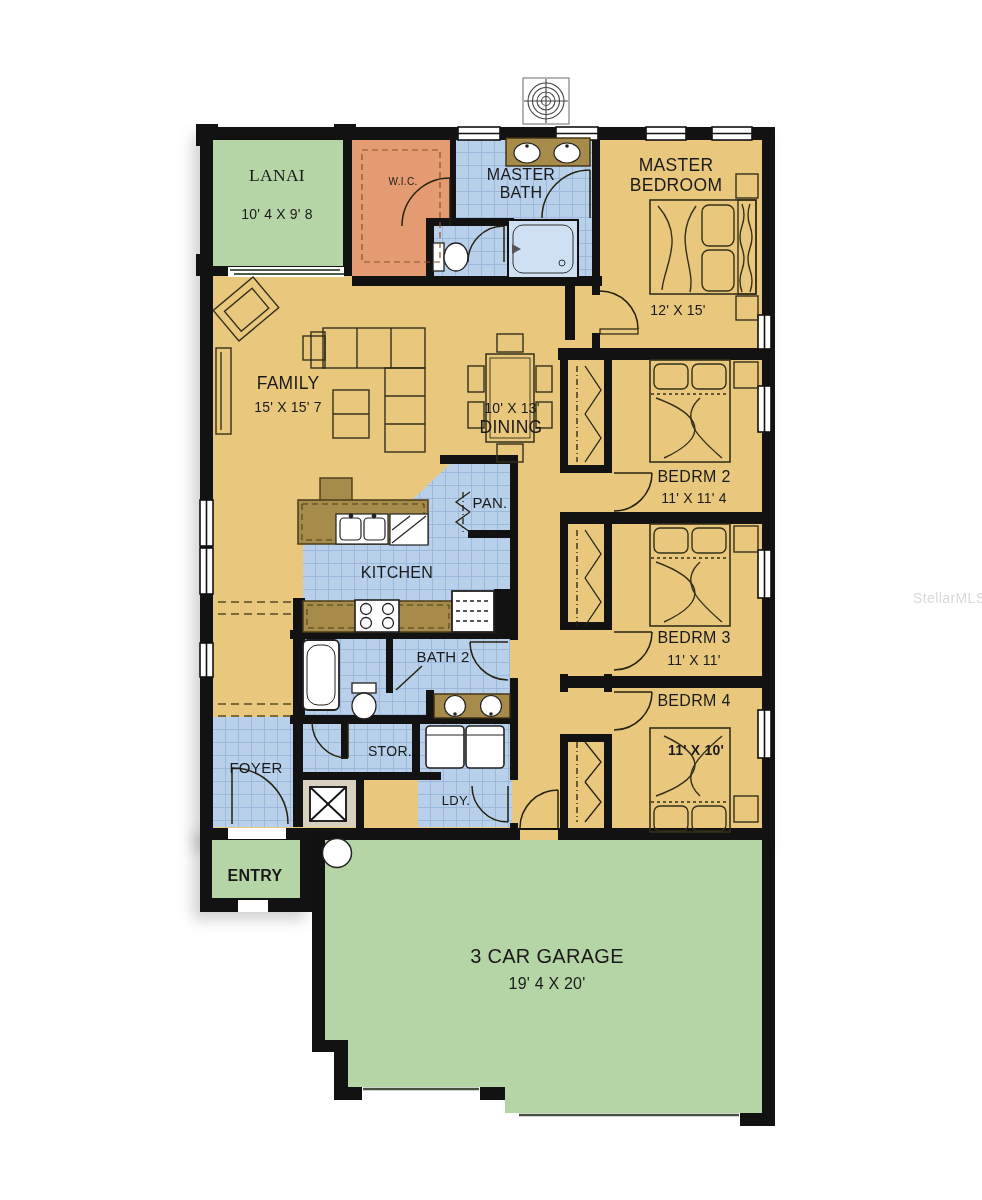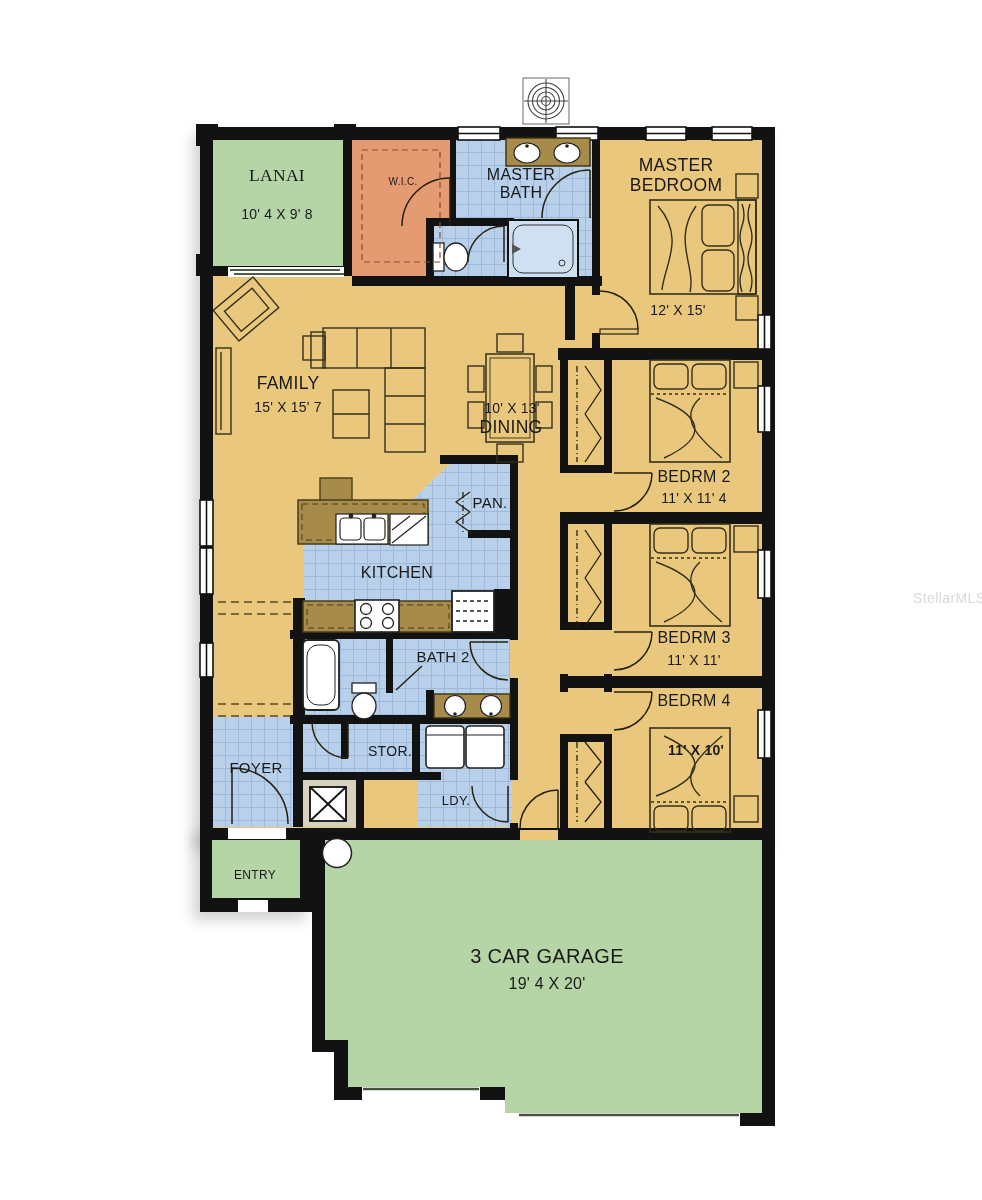--- a/index.html
+++ b/index.html
@@ -13,21 +13,21 @@
   .pad{background:var(--pad-beige,#d9d1c0);}
   .tile{background-color:var(--tile-blue,#b9d0ea);
         background-image:
           repeating-linear-gradient(to right, transparent 0 12px, var(--tile-line,#94b2d8) 12px 13px),
           repeating-linear-gradient(to bottom, transparent 0 12px, var(--tile-line,#94b2d8) 12px 13px);}
   .shadow{filter:drop-shadow(-7px 8px 7px rgba(0,0,0,0.18));}
   svg.overlay{position:absolute;left:0;top:0;}
   .lbl{position:absolute;transform:translate(-50%,-50%);color:var(--label-ink,#1a1a1a);
        white-space:nowrap;text-align:center;line-height:1.12;letter-spacing:0.3px;}
   .s18{font-size:17.5px;} .s16{font-size:16px;} .s15{font-size:15px;} .s14{font-size:14px;}
-  .s13{font-size:13px;} .s12{font-size:12px;} .s11{font-size:15px;} .s10{font-size:10px;}
+  .s13{font-size:13px;} .s12{font-size:16px;font-weight:bold;} .s11{font-size:15px;} .s10{font-size:10px;}
   .s20{font-size:20px;} .dims{letter-spacing:0.2px;}
   .watermark{position:absolute;color:var(--watermark-gray,#d9d9d9);font-size:14px;letter-spacing:0.4px;margin-left:8px;}
 </style>
 </head>
 <body>
 
 <div class="canvas">
 
   <div class="blk shadow" style="left:200px;top:127px;width:575px;height:714px;"></div>
   <div class="blk shadow" style="left:312px;top:826px;width:463px;height:302px;

